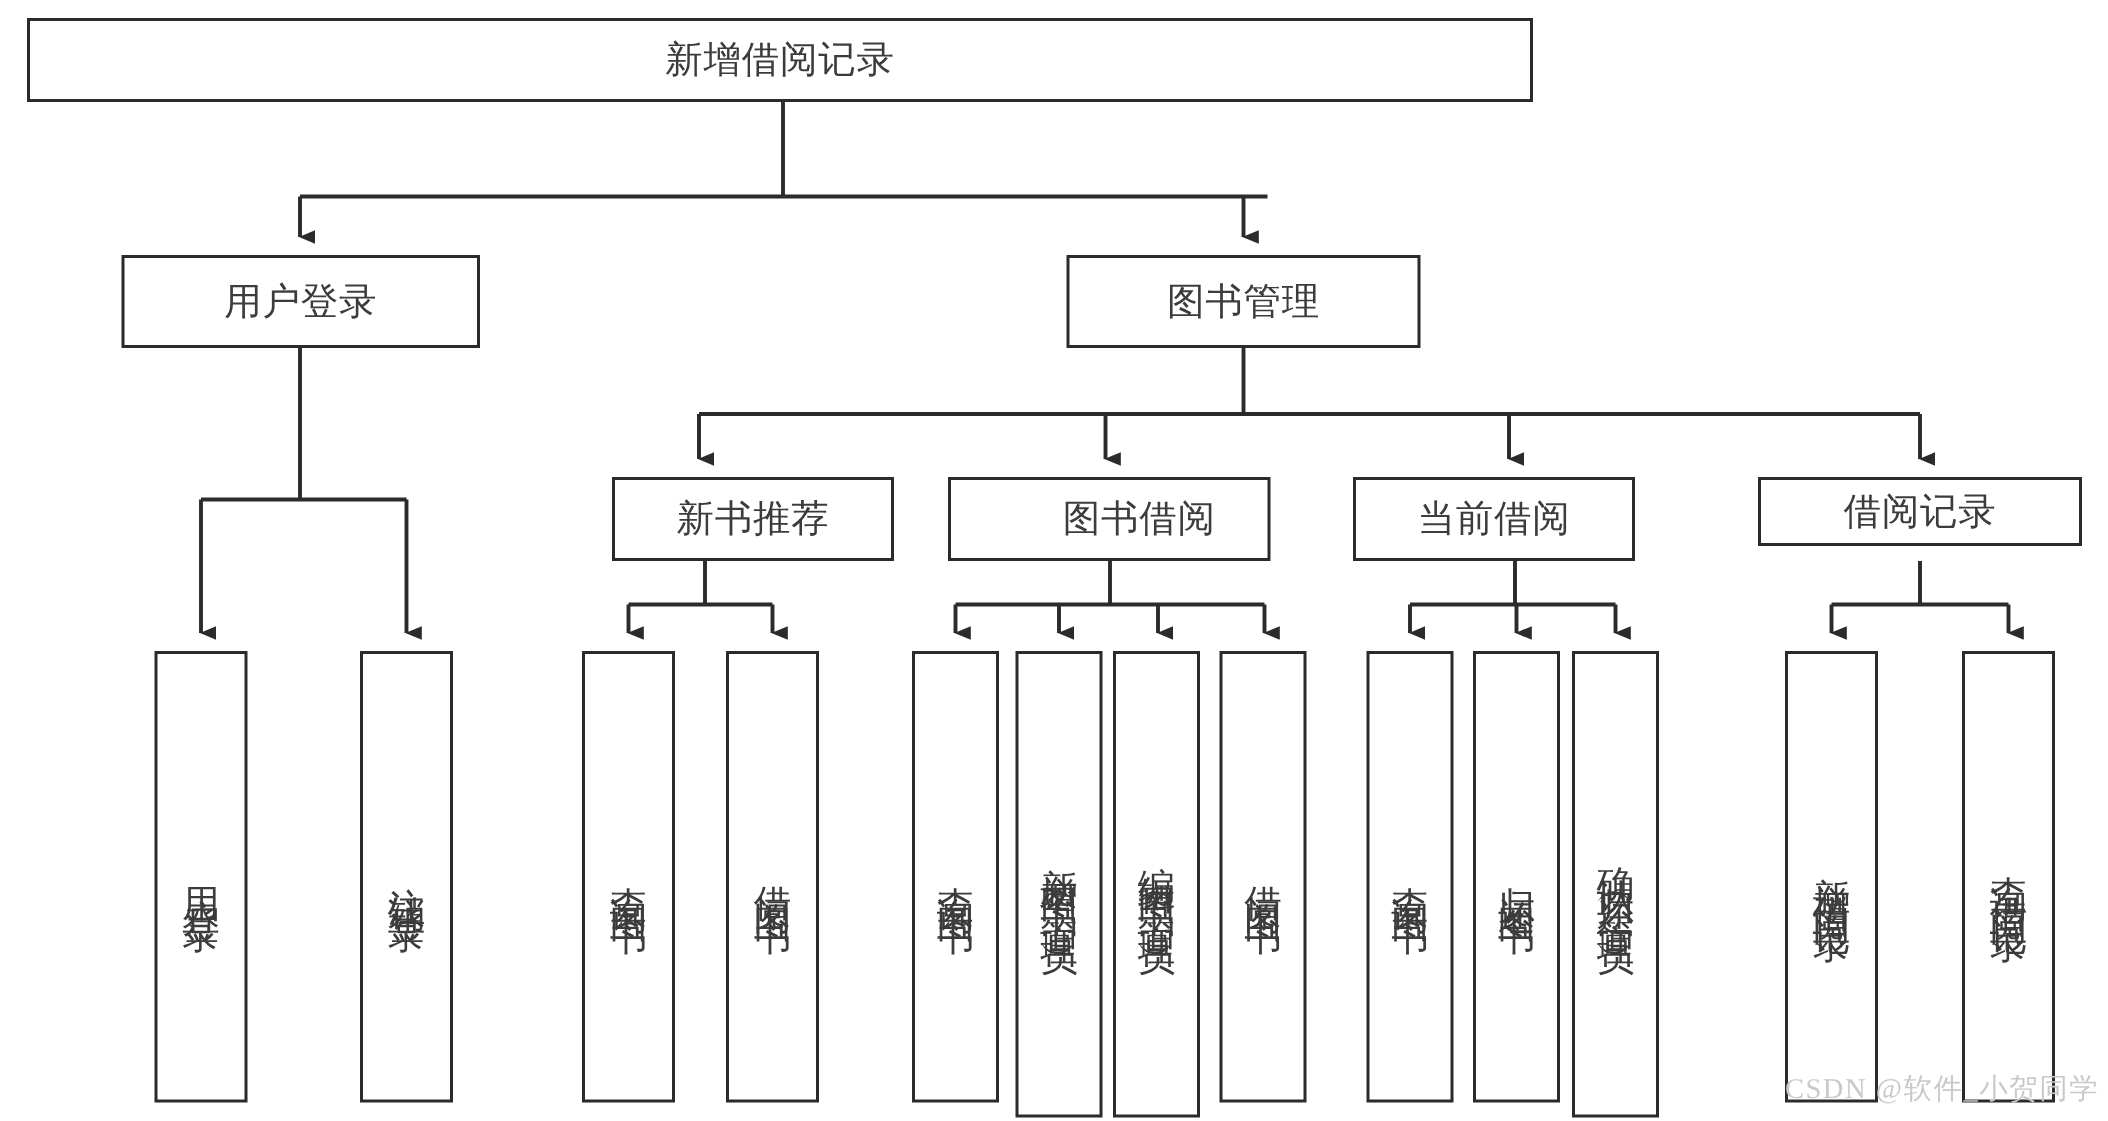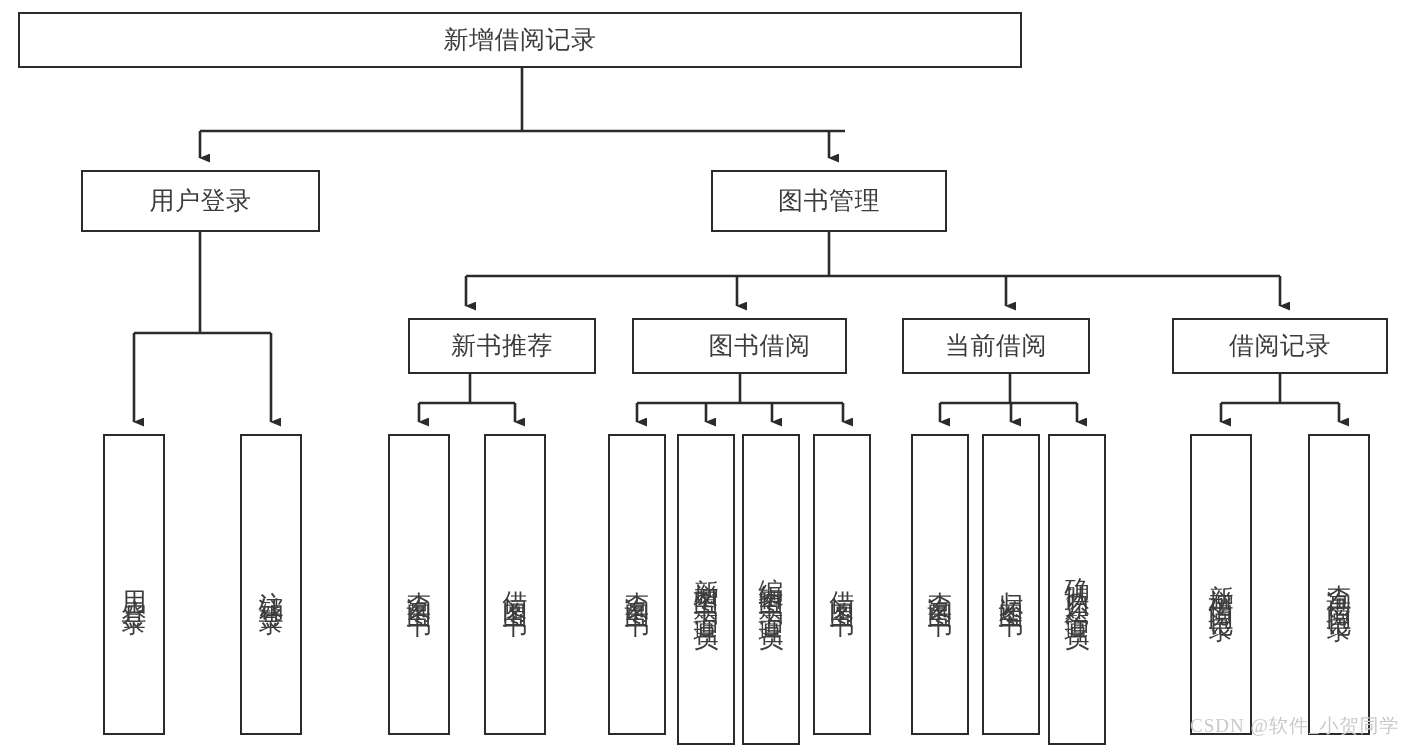--- a/index.html
+++ b/index.html
@@ -136,21 +136,21 @@
 
   <div class="node horizontal" style="left: 364px; top: 318px; width: 188px; height: 56px; margin-left: 44px;">
     <span class="label">新书推荐</span>
   </div>
   <div class="node horizontal" style="left: 632px; top: 318px; width: 215px; height: 56px; padding-left: 40px;">
     <span class="label">图书借阅</span>
   </div>
   <div class="node horizontal" style="left: 902px; top: 318px; width: 188px; height: 56px;">
     <span class="label">当前借阅</span>
   </div>
-  <div class="node horizontal" style="left: 1172px; top: 318px; width: 216px; height: 56px;">
+  <div class="node horizontal" style="left: 1172px; top: 318px; width: 216px; height: 46px;">
     <span class="label">借阅记录</span>
   </div>
 
   <div class="node vertical" style="left: 103px; top: 434px; width: 62px; height: 301px;">
     <span class="label">用户登录</span>
   </div>
   <div class="node vertical" style="left: 240px; top: 434px; width: 62px; height: 301px;">
     <span class="label">注销登录</span>
   </div>
   <div class="node vertical" style="left: 388px; top: 434px; width: 62px; height: 301px;">

